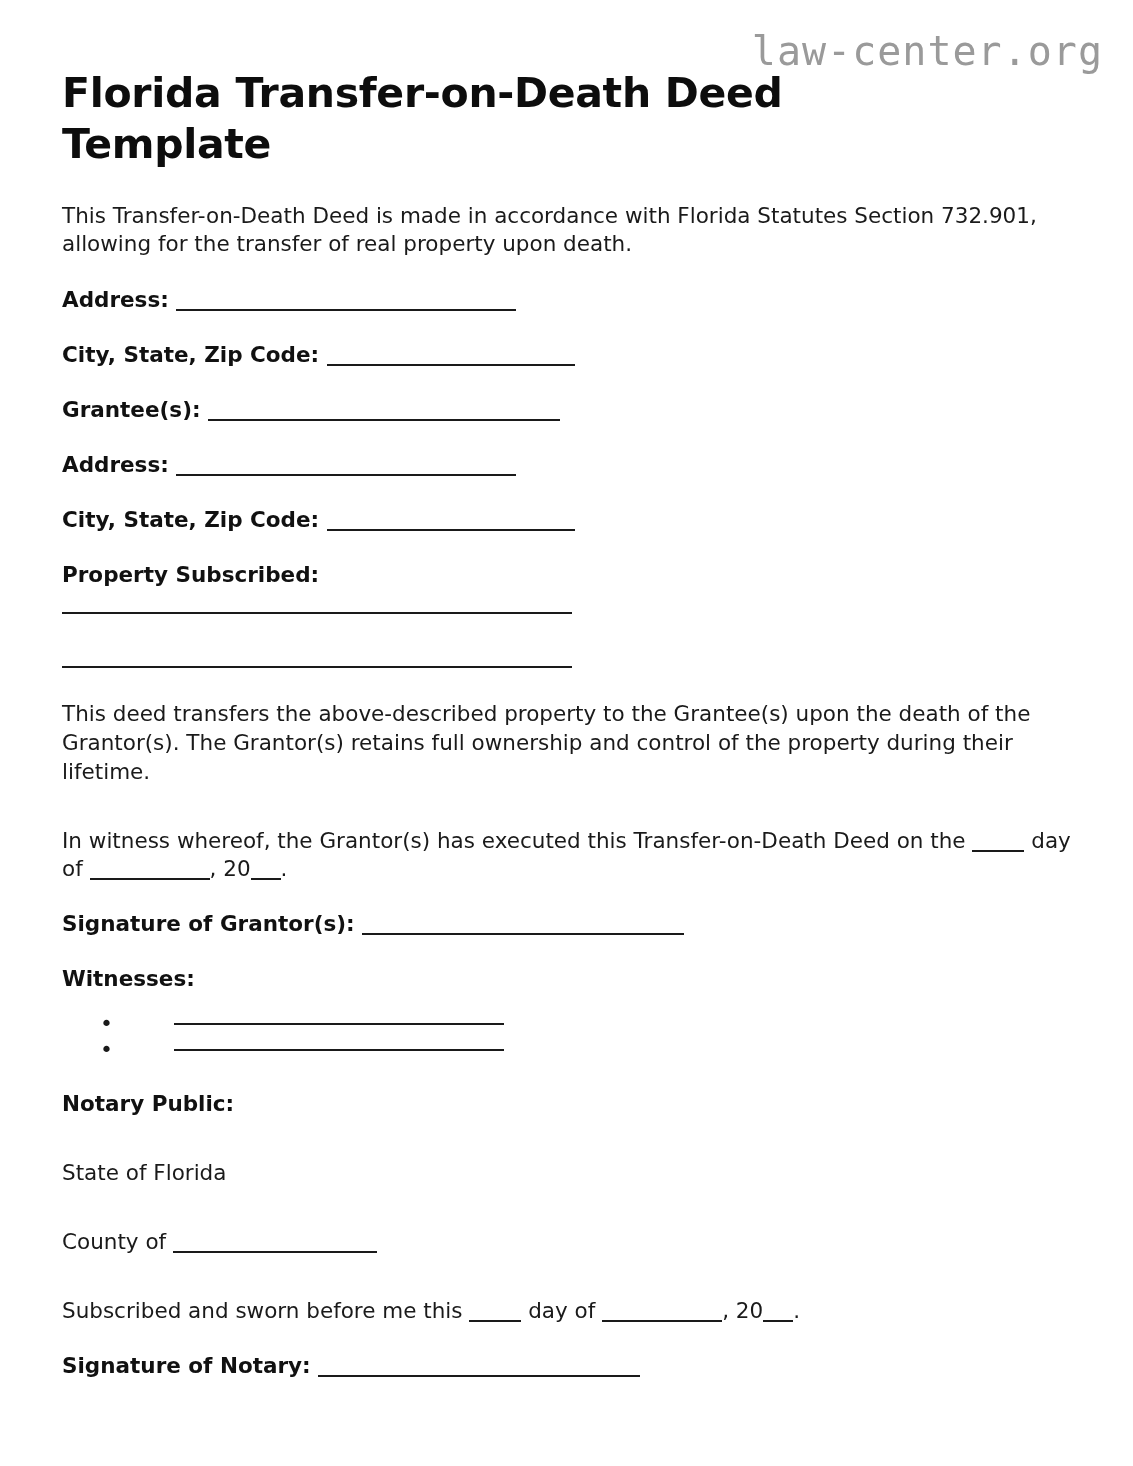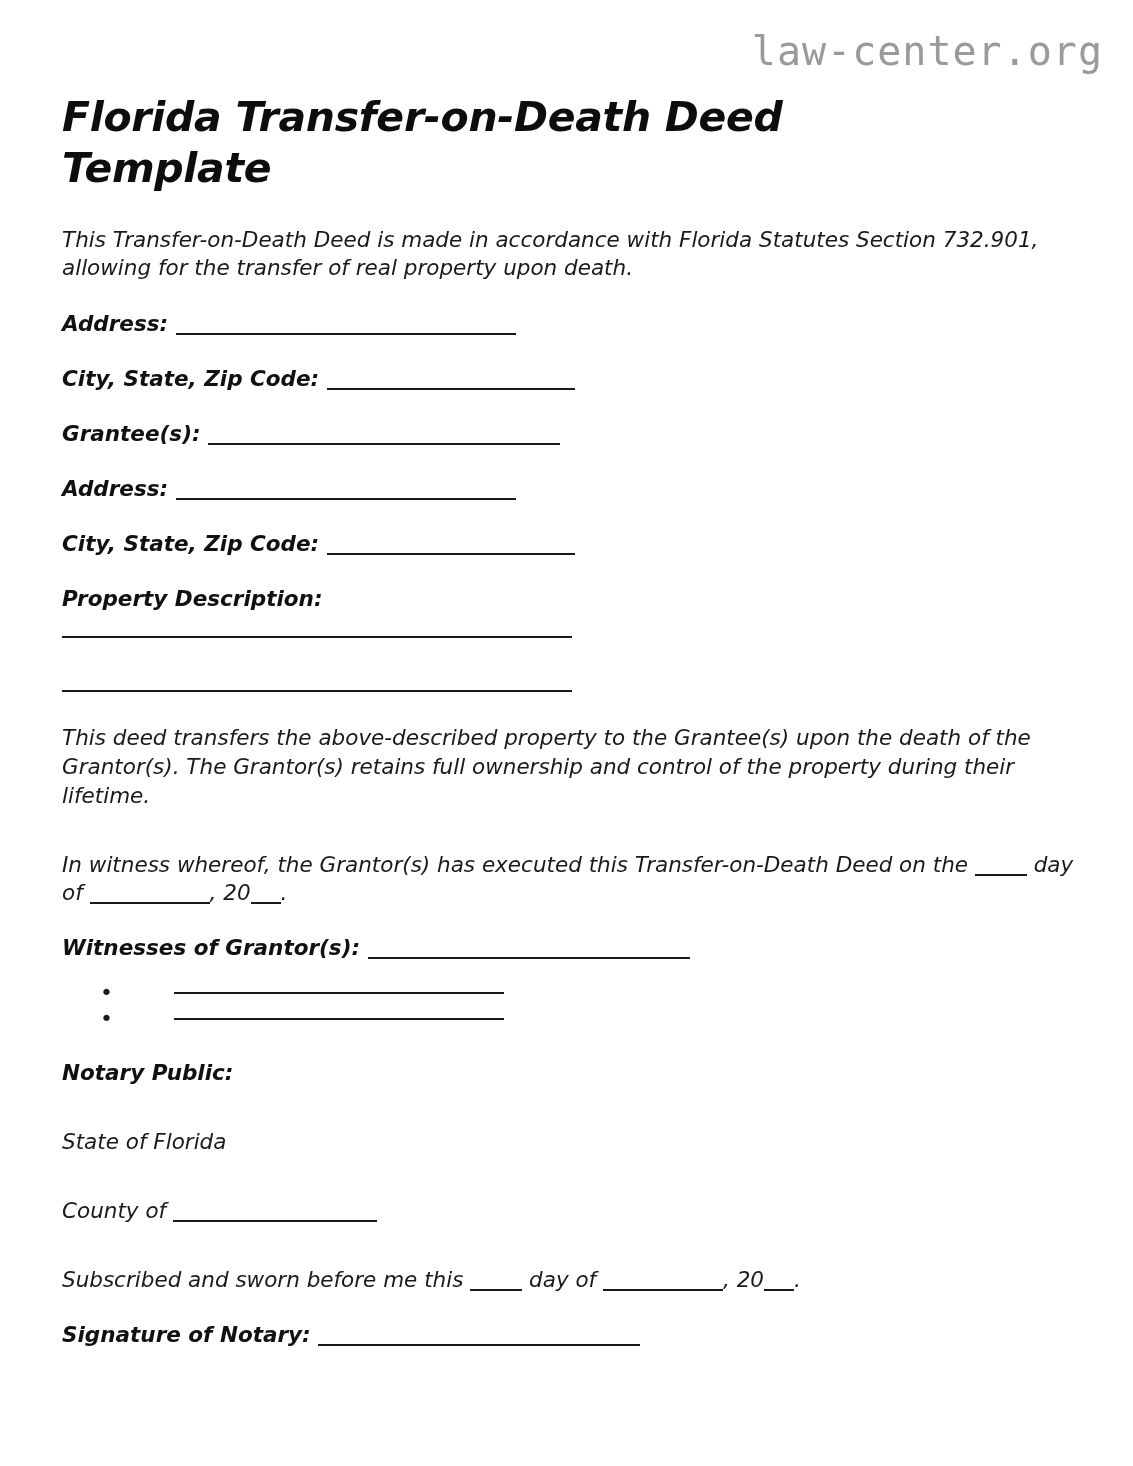--- a/index.html
+++ b/index.html
@@ -25,23 +25,22 @@
     font-family: "DejaVu Sans Mono", monospace;
     font-size: 40px;
     letter-spacing: 1px;
     color: #9a9a9a;
     white-space: nowrap;
     user-select: none;
   }
   .content {
     position: absolute;
     left: 62px;
-    top: 92px;
+    top: 68px;
     width: 1012px;
-    font-style: italic;
   }
   h1.doc-title {
     font-family: "DejaVu Sans", sans-serif;
     font-size: 41px;
     font-weight: bold;
     line-height: 1.24;
     letter-spacing: -0.3px;
     margin: 0 0 0 0;
     color: #0d0d0d;
     max-width: 830px;
@@ -162,42 +161,43 @@
     <p class="field">
       <span>Address:</span>
       <span class="blank b-xl"></span>
     </p>
 
     <p class="field">
       <span>City, State, Zip Code:</span>
       <span class="blank b-md"></span>
     </p>
 
-    <p class="field">Property Description:</p>
+    <p class="field">Property Subscribed:</p>
 
     <div class="prop-lines">
       <div class="prop-line"></div>
       <div class="prop-line"></div>
     </div>
 
     <p class="para">This deed transfers the above-described property to the Grantee(s) upon the death of the Grantor(s). The Grantor(s) retains full ownership and control of the property during their lifetime.</p>
 
 
     <p class="plain">
       <span>In witness whereof, the Grantor(s) has executed this Transfer-on-Death Deed on the</span>
       <span class="blank b-tiny"></span>
       <span>day of</span>
       <span class="blank b-xs"></span><span>, 20</span><span class="blank b-mini"></span><span>.</span>
     </p>
 
     <p class="field">
-      <span>Witnesses of Grantor(s):</span>
+      <span>Signature of Grantor(s):</span>
       <span class="blank b-lg"></span>
     </p>
 
+    <p class="field">Witnesses:</p>
 
     <ul class="witness-list">
       <li>
         <span class="bullet">•</span>
         <span class="wline"></span>
       </li>
       <li>
         <span class="bullet">•</span>
         <span class="wline"></span>
       </li>

